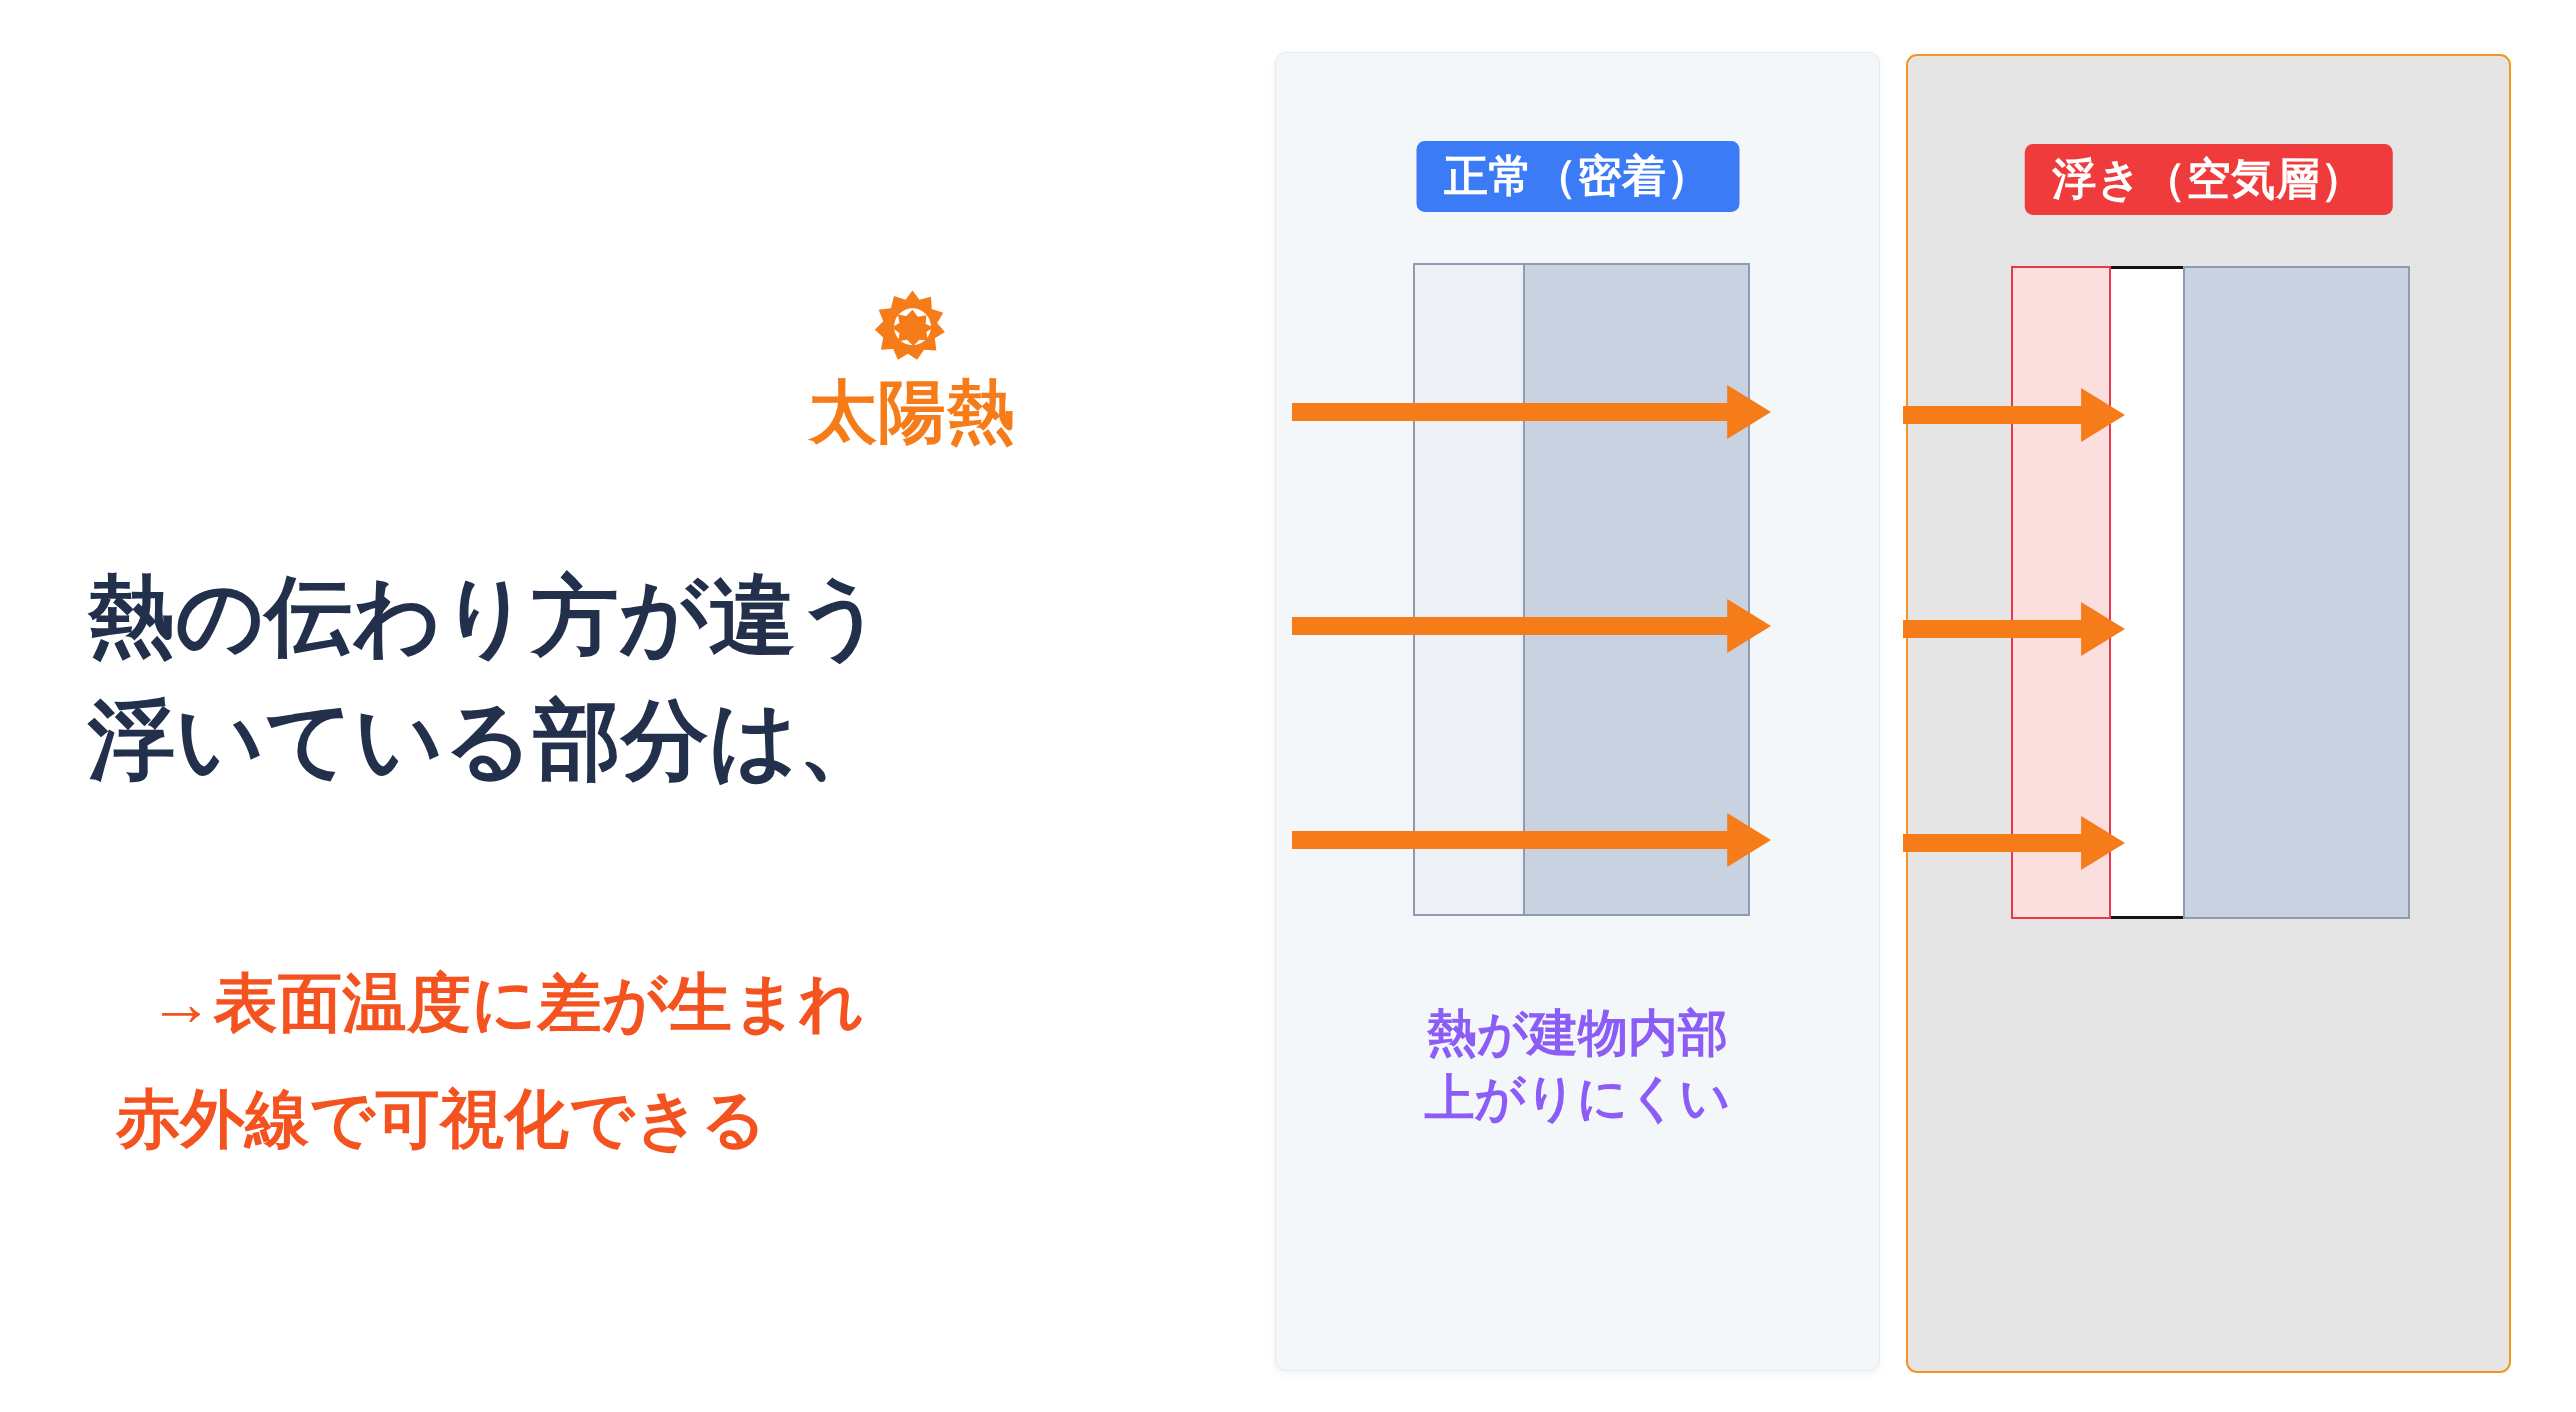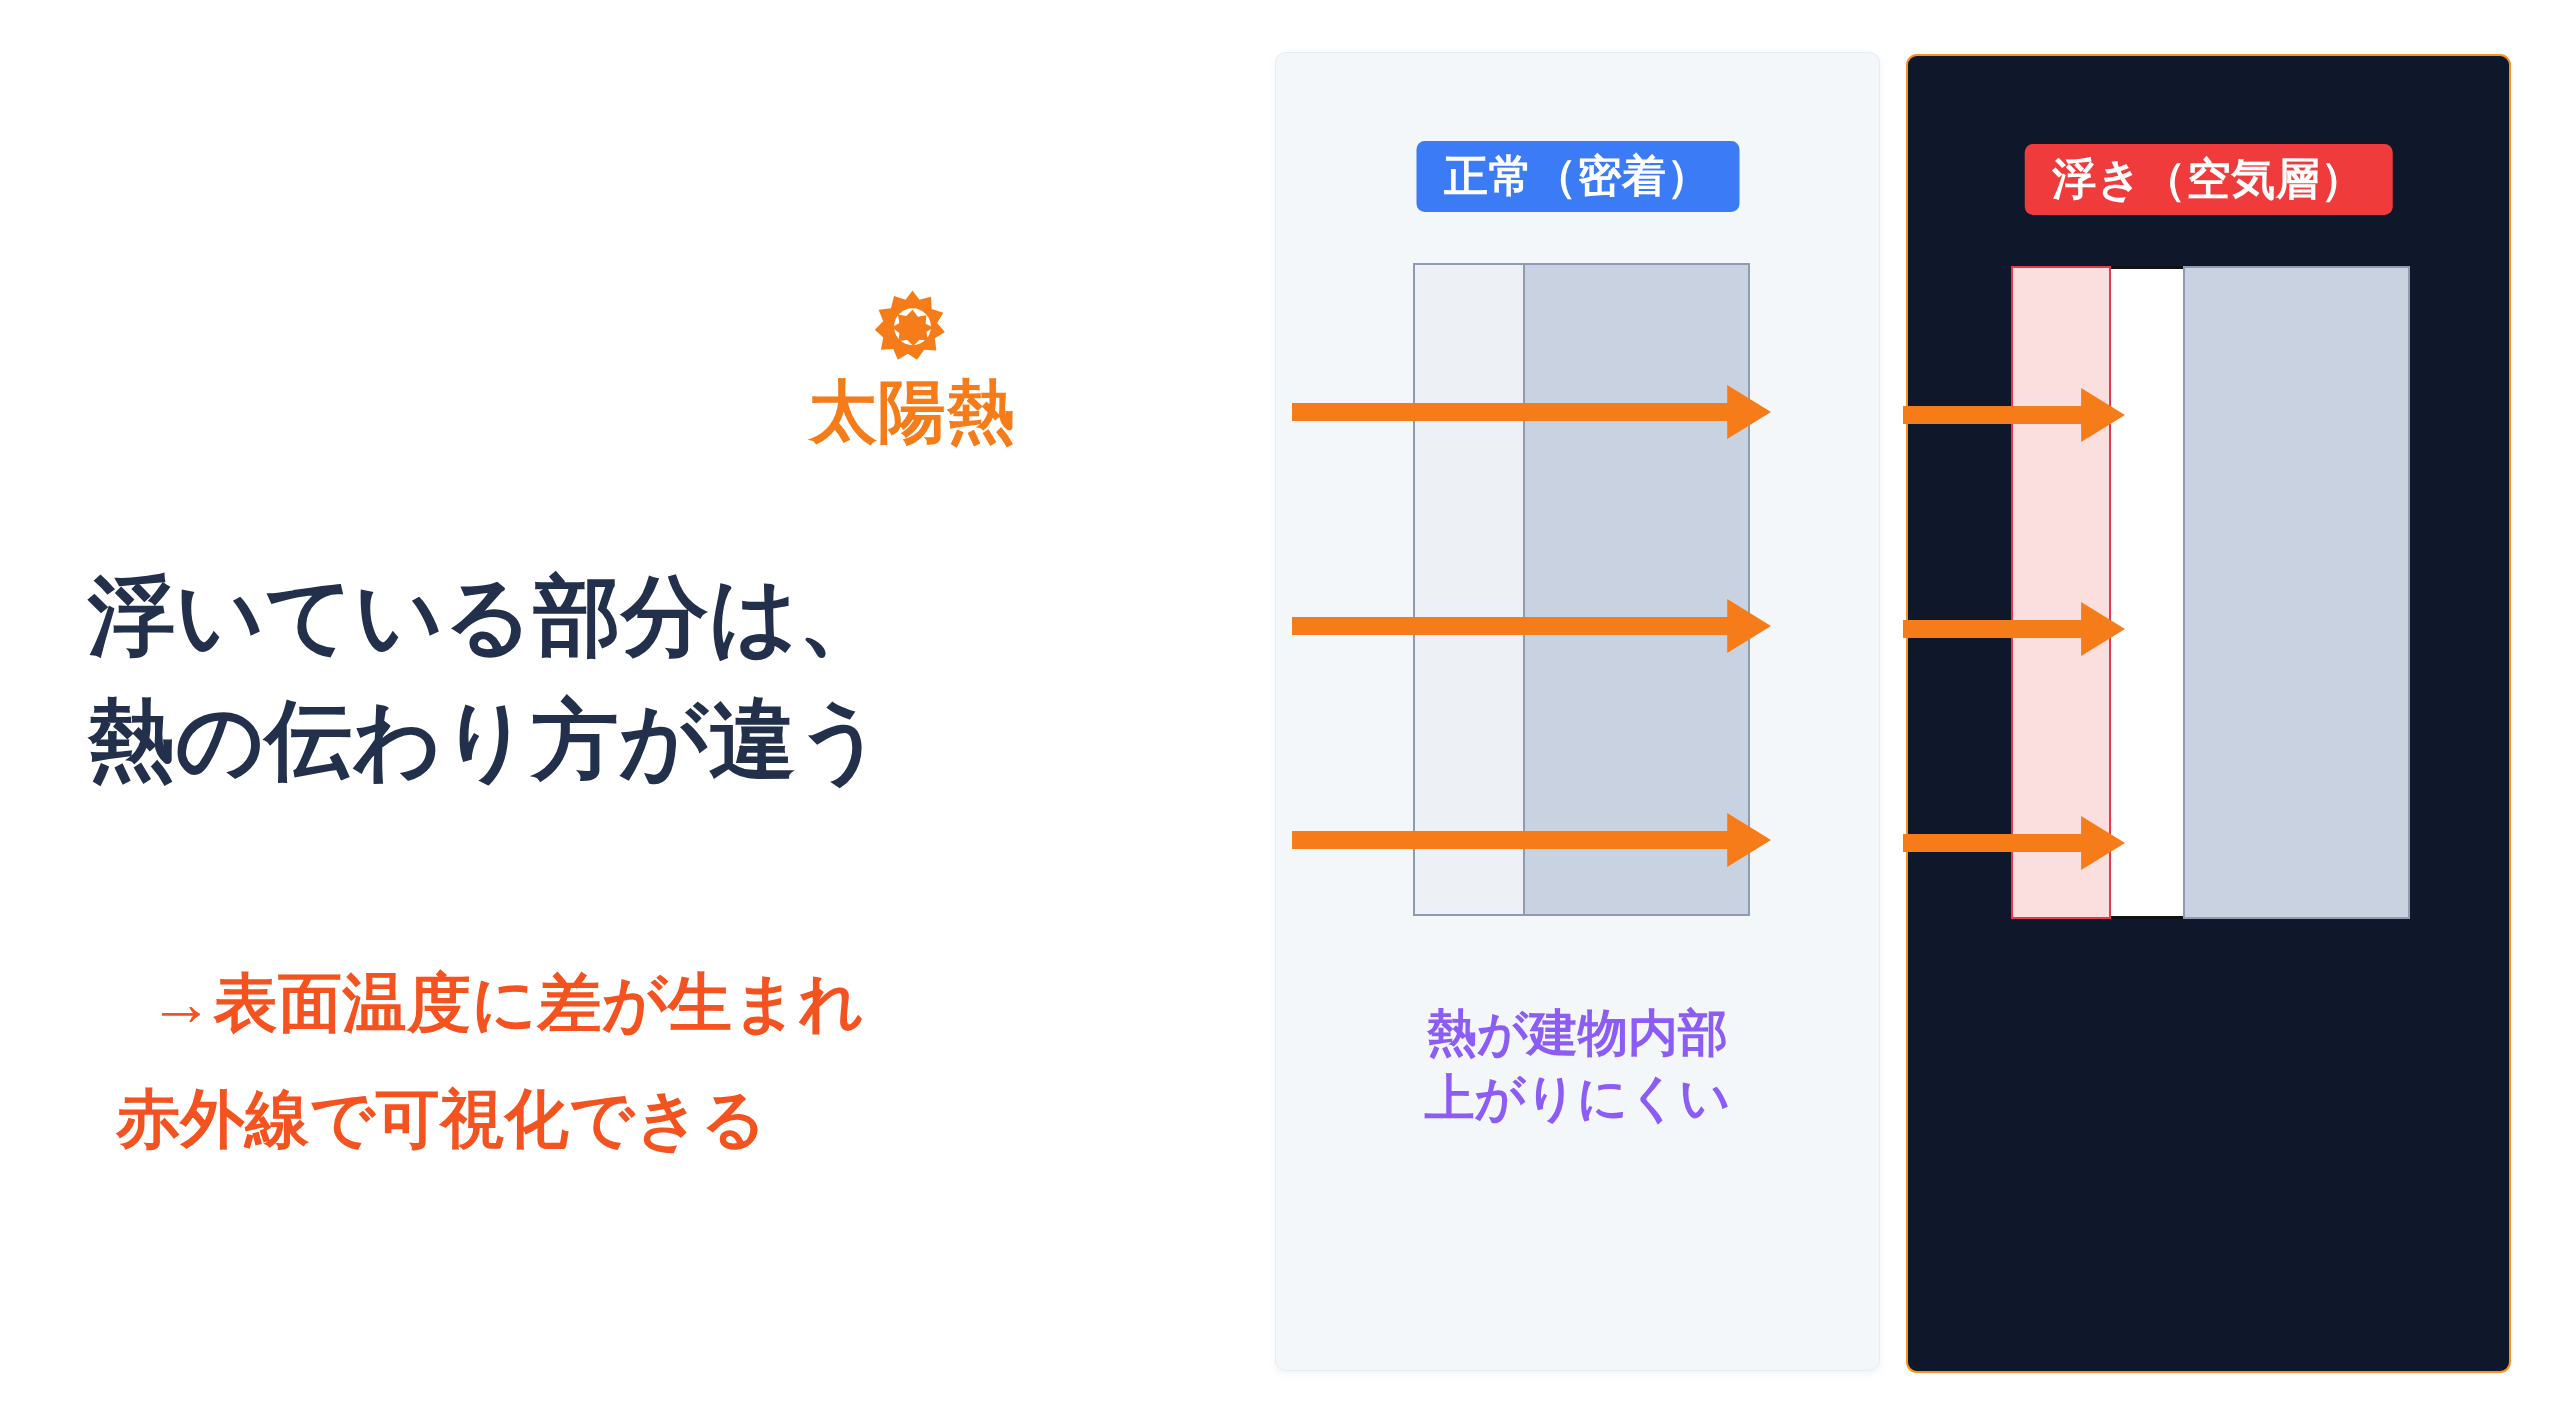--- a/index.html
+++ b/index.html
@@ -51,21 +51,21 @@
     border-radius:11px;box-sizing:border-box;
   }
   .panel-normal{
     left:1275px;
     background:#F4F7FA;
     border:1.5px solid #E6ECF2;
     box-shadow:0 2.1px 7.2px rgba(120,140,170,.10);
   }
   .panel-float{
     left:1906px;top:54px;
-    background:#0f172a;
+    background:#e5e5e5;
     border:2.6px solid #F5941E;
   }
 
   .badge{
     position:absolute;top:88px;left:50%;transform:translateX(-50%);
     padding:13.4px 28px;border-radius:8.2px;
     font-size:44px;font-weight:700;color:#ffffff;
     line-height:1;white-space:nowrap;letter-spacing:0.5px;
   }
   .badge-blue{background:#3B7CF6;}
@@ -120,22 +120,22 @@
     <div class="solar-row">
       <svg class="sun-icon" viewBox="0 0 100 100">
         <path fill="#F57C18" d="M50 2 L59 14 L74 10 L75 26 L90 31 L82 44 L92 56 L79 64 L81 80 L65 79 L56 92 L44 84 L31 92 L25 78 L9 79 L12 63 L1 53 L12 42 L6 27 L22 25 L26 9 L41 14 Z"></path>
         <circle cx="50" cy="49" r="24" fill="#ffffff"></circle>
         <path fill="#F57C18" d="M50 27 L57 36 L68 34 L67 45 L77 50 L68 56 L70 67 L59 66 L51 74 L43 66 L32 68 L33 57 L23 50 L33 44 L31 33 L42 35 Z"></path>
       </svg>
       <div class="solar-label">太陽熱</div>
     </div>
 
     <div class="headline">
+      <div class="hl">熱の伝わり方が違う</div>
       <div class="hl">浮いている部分は、</div>
-      <div class="hl">熱の伝わり方が違う</div>
     </div>
 
     <div class="subline">
       <div class="sl l1">→表面温度に差が生まれ</div>
       <div class="sl l2">赤外線で可視化できる</div>
     </div>
 
   </div>
 
   <div class="panel panel-normal">

